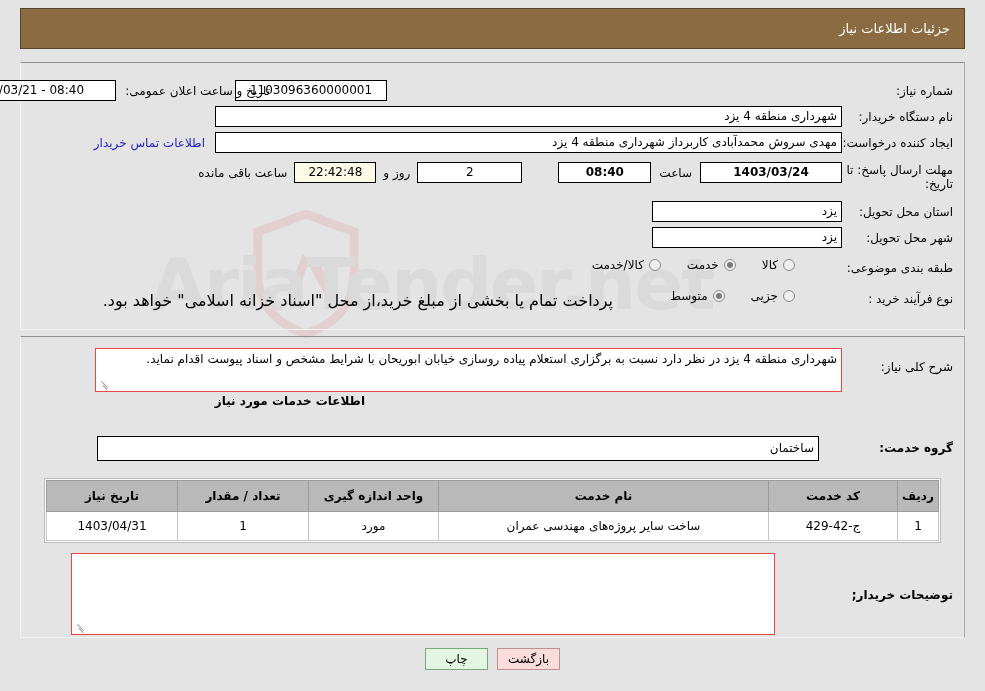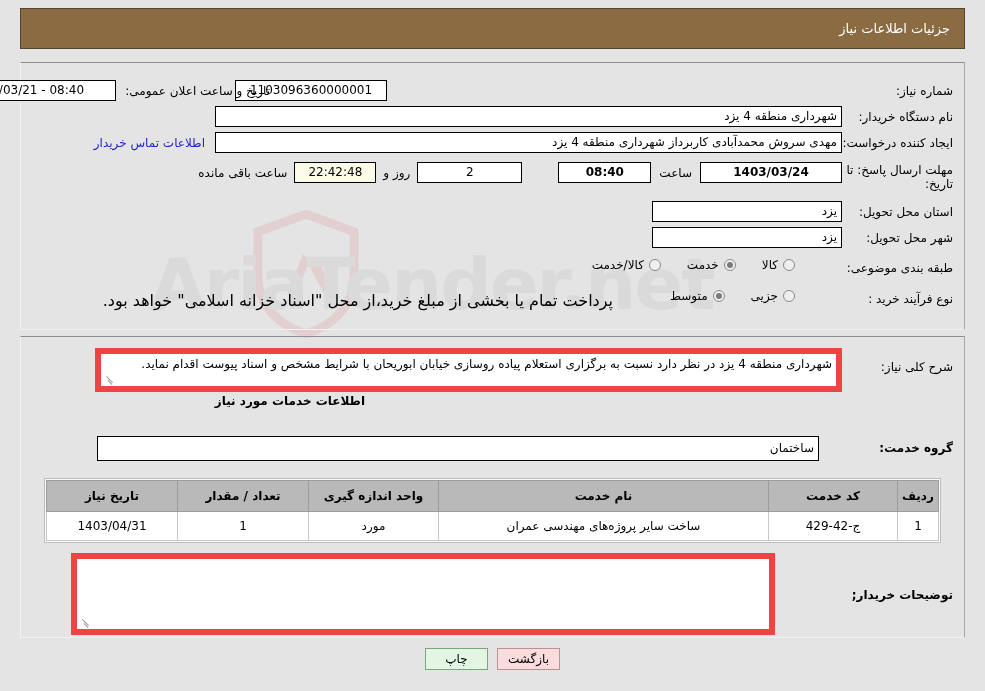--- a/index.html
+++ b/index.html
@@ -149,21 +149,21 @@
   .radio-item  { display: flex; align-items: center; gap: 5px; margin-left: 26px; }
   .radio-item span.rlabel { font-size: 12px; }
 
   .note-text {
     font-size: 16px;
     color: #000;
   }
 
   
   .ftextarea {
-    border: 6px solid #ef4444;
+    border: 1px solid #ef4444;
     background: #ffffff;
     box-sizing: border-box;
     font-size: 12px;
     padding: 2px 4px;
     text-align: right;
     position: relative;
     overflow: hidden;
     line-height: 17px;
   }
   .resize-grip {

